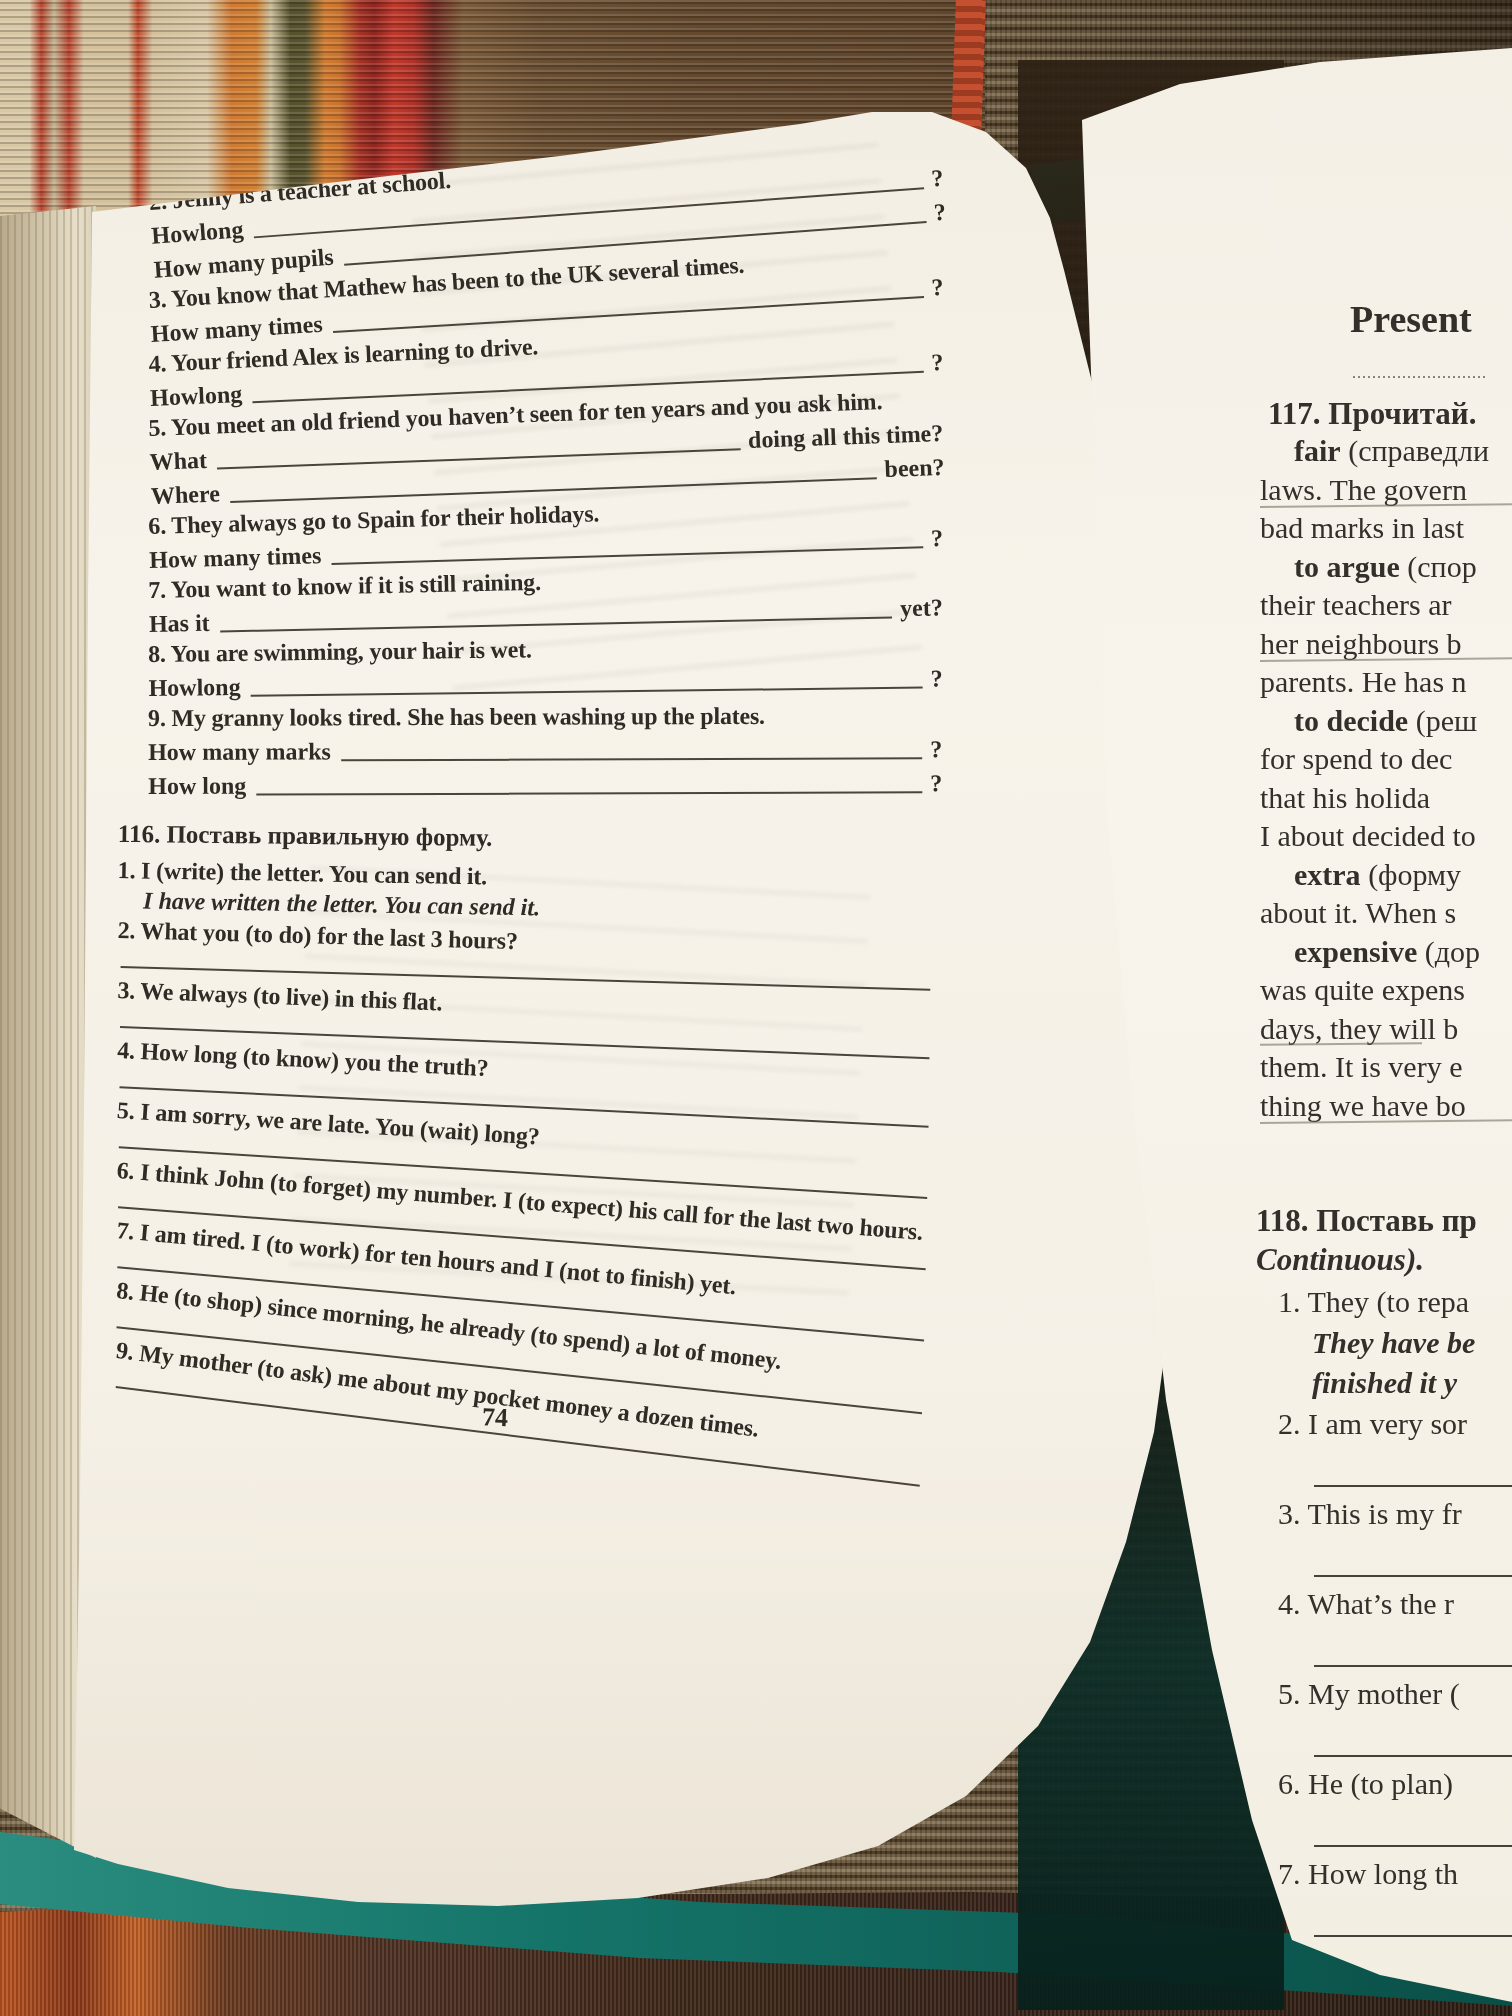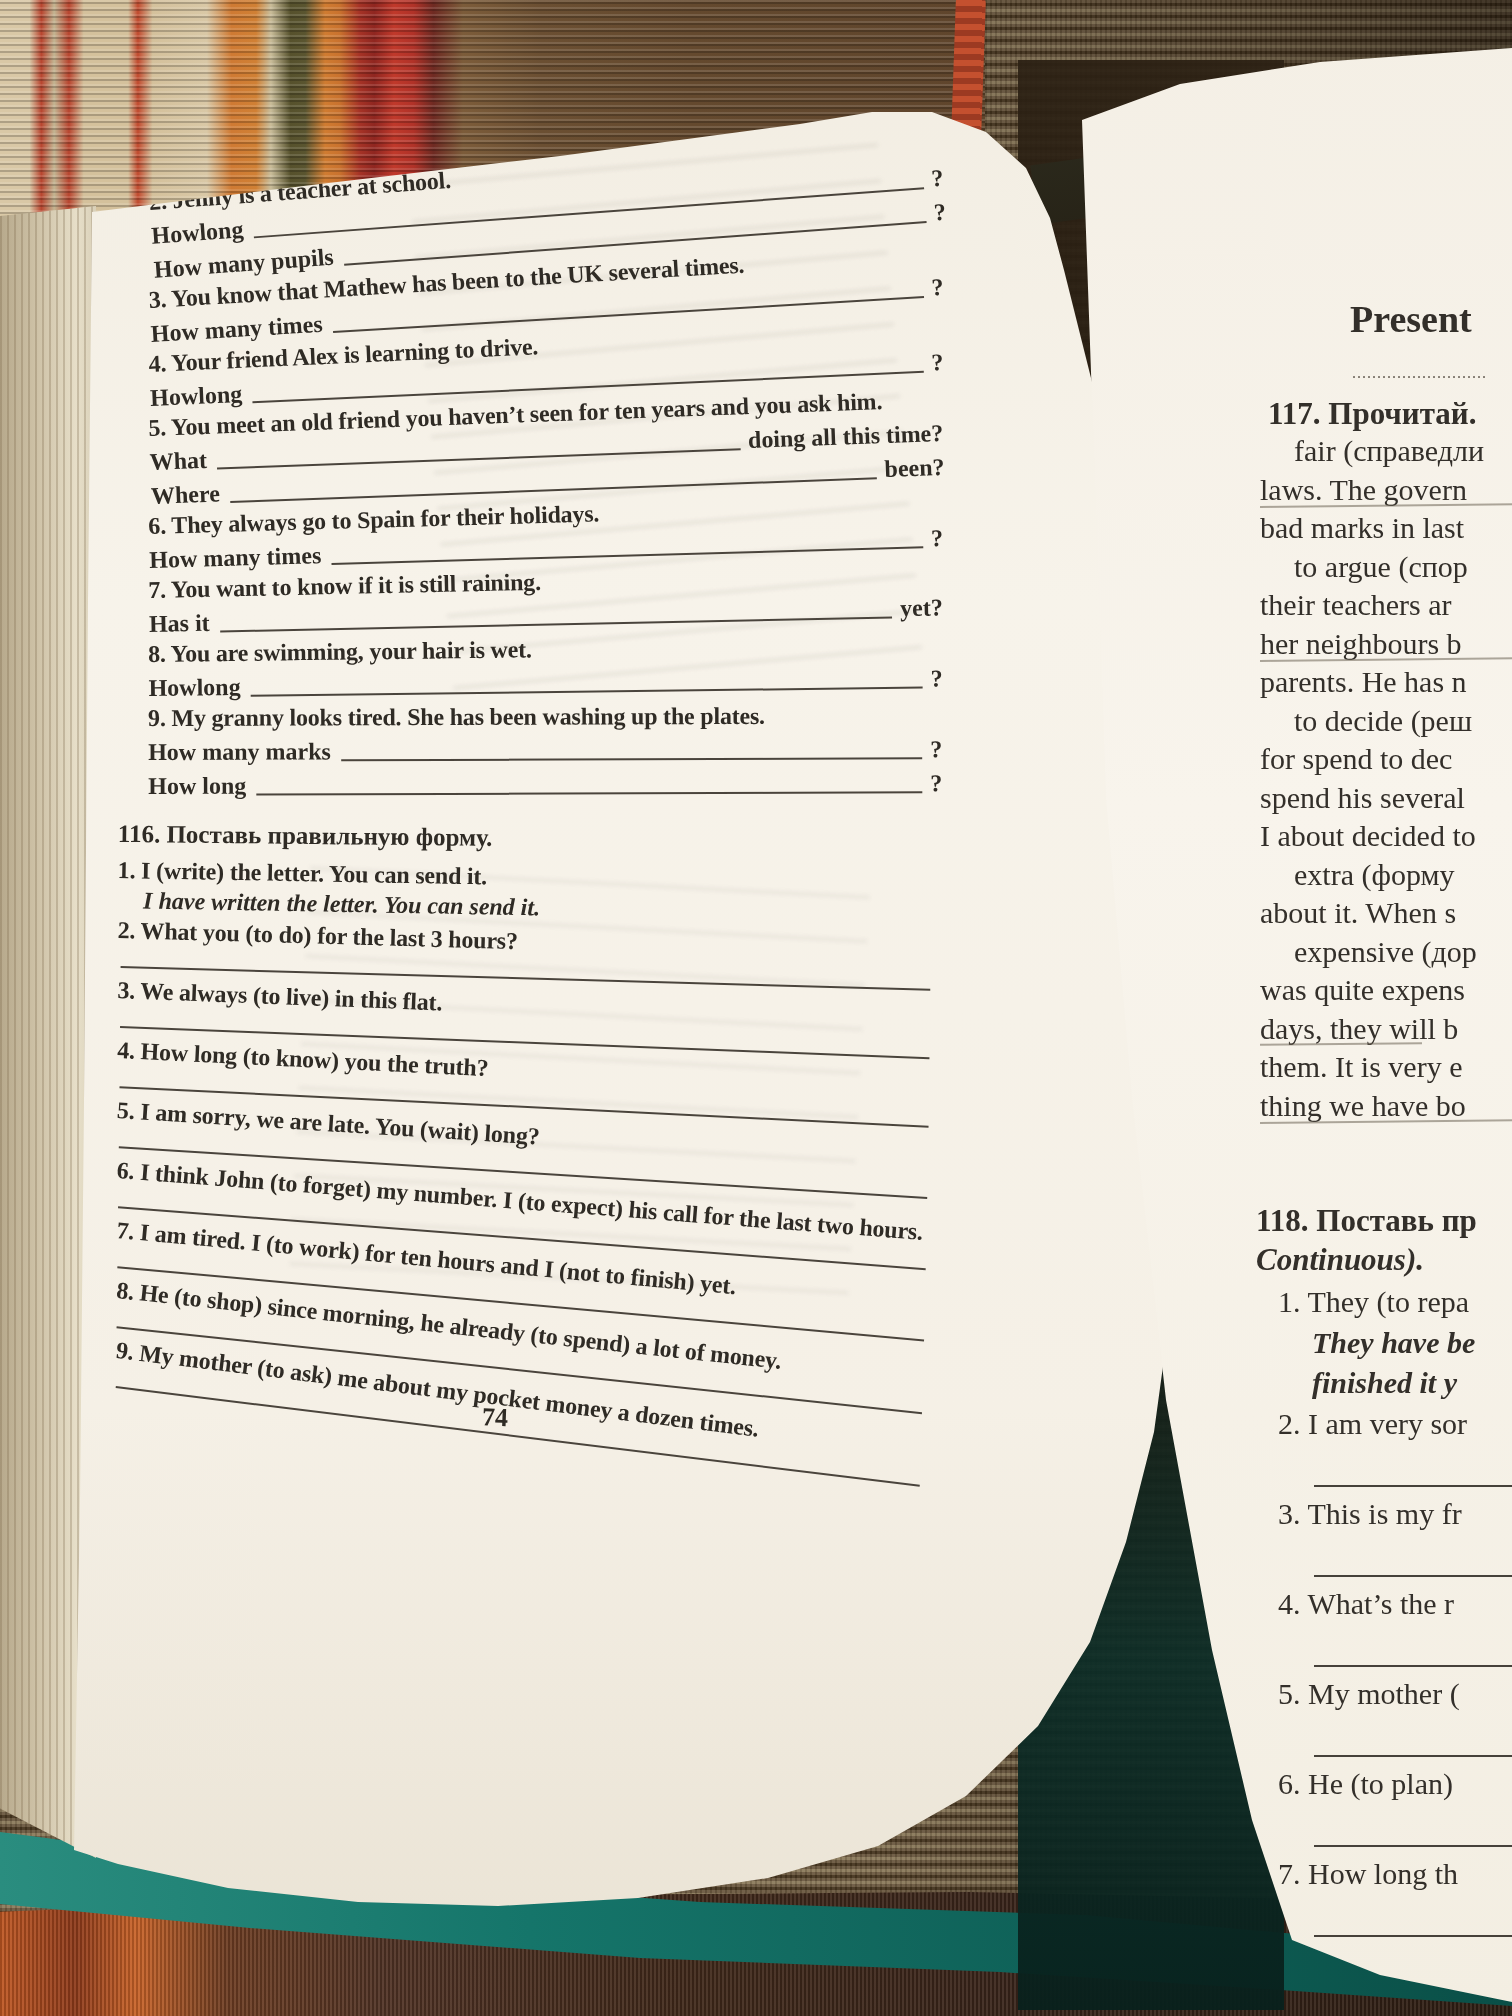--- a/index.html
+++ b/index.html
@@ -90,21 +90,21 @@
   .x116 .itm:nth-child(8){transform:rotate(5.2deg);}
   .x116 .itm:nth-child(9){transform:rotate(6.1deg);}
   .x116 .itm:nth-child(10){transform:rotate(7.0deg);}
   .pagenum{text-align:center;font-size:26px;font-weight:bold;margin-top:16px;padding-right:70px;transform:rotate(2deg);}
   
   .rp-content{position:absolute;left:1256px;top:298px;width:430px;color:#332f2a;}
   .rp-h{font-size:38px;font-weight:bold;margin-left:94px;line-height:42px;}
   .rp-dots{margin:24px 0 0 96px;font-size:16px;letter-spacing:1px;color:#6a6258;}
   .rp-t{font-size:31px;font-weight:bold;margin-top:14px;margin-left:12px;}
   .rl{font-size:30px;line-height:38.5px;position:relative;margin-left:4px;white-space:nowrap;}
-  .rl b{font-weight:normal;}
+  .rl b{font-weight:bold;}
   .rl.ind{margin-left:38px;}
   .pencil-full::after{content:"";position:absolute;left:0;right:10%;bottom:3px;border-bottom:2px solid rgba(110,100,85,.55);transform:rotate(-0.6deg);}
   .pencil-short::after{content:"";position:absolute;left:0;right:62%;bottom:3px;border-bottom:2px solid rgba(110,100,85,.55);transform:rotate(-0.6deg);}
   .rp-118{margin-top:78px;}
   .rp-t2{font-size:31px;font-weight:bold;font-style:italic;line-height:42px;}
   .ritm{font-size:30px;line-height:42px;margin-left:22px;white-space:nowrap;}
   .rans{font-size:30px;line-height:40px;margin-left:56px;font-weight:bold;font-style:italic;white-space:nowrap;}
   .rblank{height:30px;border-bottom:2.5px solid #46413a;margin:10px 0 6px 58px;width:420px;}
 </style>
 </head>
@@ -277,21 +277,21 @@
 
     <div class="rl ind"><b>fair</b><span> (справедли</span></div>
     <div class="rl pencil-full"><span>laws. The govern</span></div>
     <div class="rl"><span>bad marks in last</span></div>
     <div class="rl ind"><b>to argue</b><span> (спор</span></div>
     <div class="rl"><span>their teachers ar</span></div>
     <div class="rl pencil-full"><span>her neighbours b</span></div>
     <div class="rl"><span>parents. He has n</span></div>
     <div class="rl ind"><b>to decide</b><span> (реш</span></div>
     <div class="rl"><span>for spend to dec</span></div>
-    <div class="rl"><span>spend his several</span></div>
+    <div class="rl"><span>that his holida</span></div>
     <div class="rl"><span>I about decided to</span></div>
     <div class="rl ind"><b>extra</b><span> (форму</span></div>
     <div class="rl"><span>about it. When s</span></div>
     <div class="rl ind"><b>expensive</b><span> (дор</span></div>
     <div class="rl"><span>was quite expens</span></div>
     <div class="rl pencil-short"><span>days, they will b</span></div>
     <div class="rl"><span>them. It is very e</span></div>
     <div class="rl pencil-full"><span>thing we have bo</span></div>
 
     <div class="rp-118">

